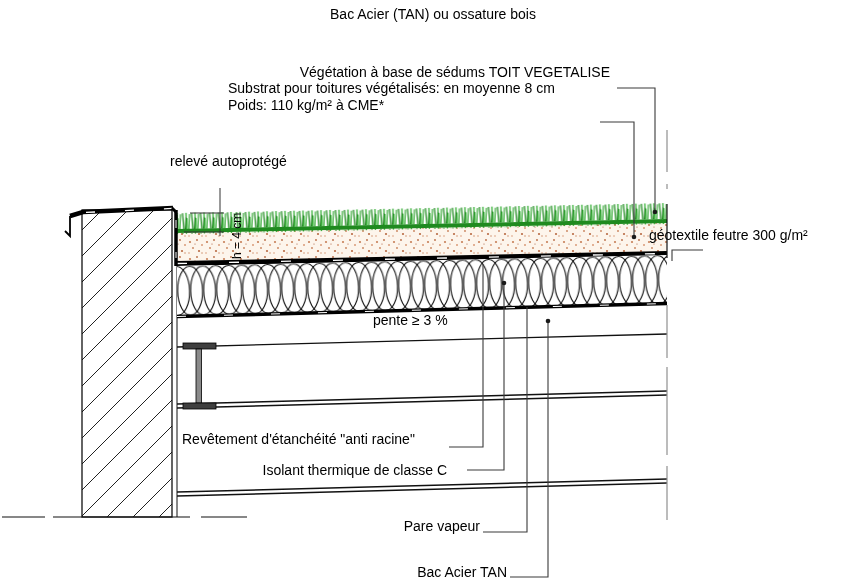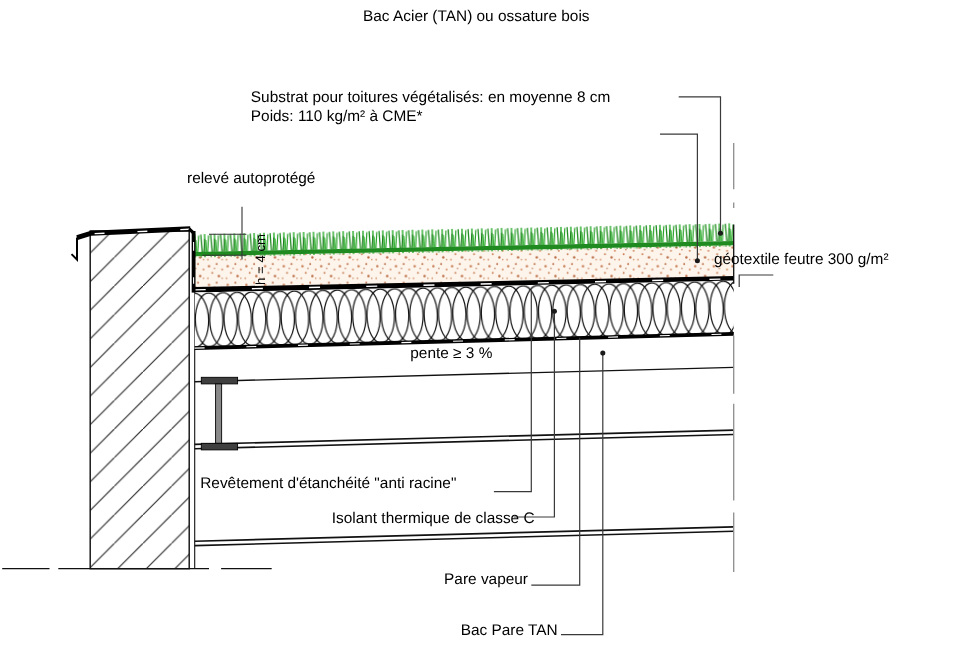--- a/index.html
+++ b/index.html
@@ -133,25 +133,26 @@
     </g>
     <g fill="#1a1a1a">
       <circle cx="655" cy="212" r="2.3"></circle>
       <circle cx="634" cy="237" r="2.3"></circle>
       <circle cx="504" cy="283" r="2.3"></circle>
       <circle cx="548" cy="321" r="2.3"></circle>
     </g>
   </svg>
 
   <div class="lbl center" style="top:6px;">Bac Acier (TAN) ou ossature bois</div>
+  <div class="lbl" style="right:256px;top:64px;">Végétation à base de sédums TOIT VEGETALISE</div>
   <div class="lbl" style="left:228px;top:80px;">
     <div>Substrat pour toitures végétalisés: en moyenne 8 cm</div>
     <div>Poids: 110 kg/m² à CME*</div>
   </div>
   <div class="lbl" style="left:170px;top:153px;">relevé autoprotégé</div>
   <div class="rot" style="left:230px;top:259px;">h = 4 cm</div>
   <div class="lbl" style="left:649px;top:227px;">géotextile feutre 300 g/m²</div>
   <div class="lbl" style="left:373px;top:312px;">pente ≥ 3 %</div>
   <div class="lbl" style="left:182px;top:431px;">Revêtement d'étanchéité "anti racine"</div>
-  <div class="lbl" style="right:380px;top:462px;">Isolant thermique de classe C</div>
+  <div class="lbl" style="right:419px;top:462px;">Isolant thermique de classe C</div>
   <div class="lbl" style="right:386px;top:518px;">Pare vapeur</div>
-  <div class="lbl" style="right:359px;top:564px;">Bac Pare TAN</div>
+  <div class="lbl" style="right:359px;top:564px;">Bac Acier TAN</div>
 </div>
 
 </body></html>

